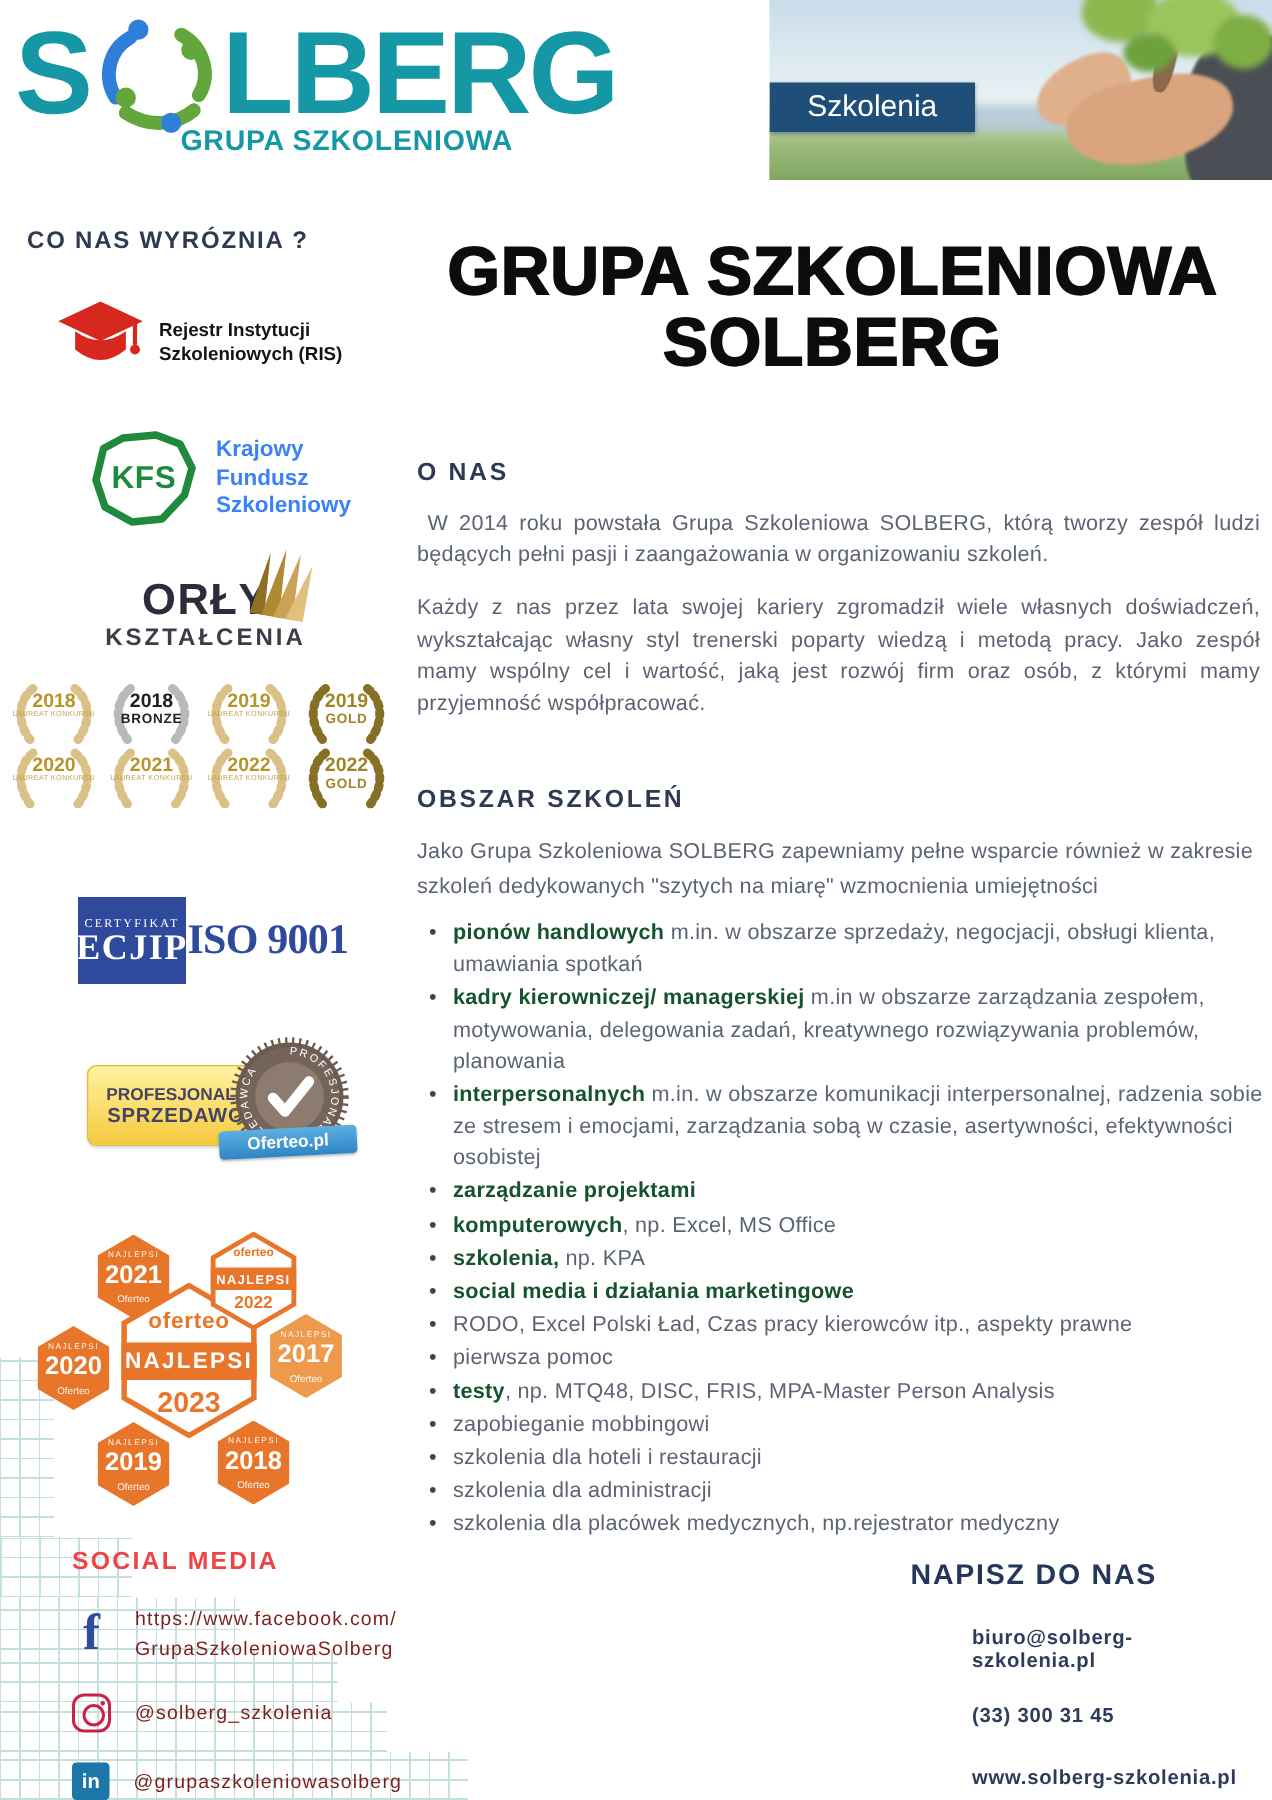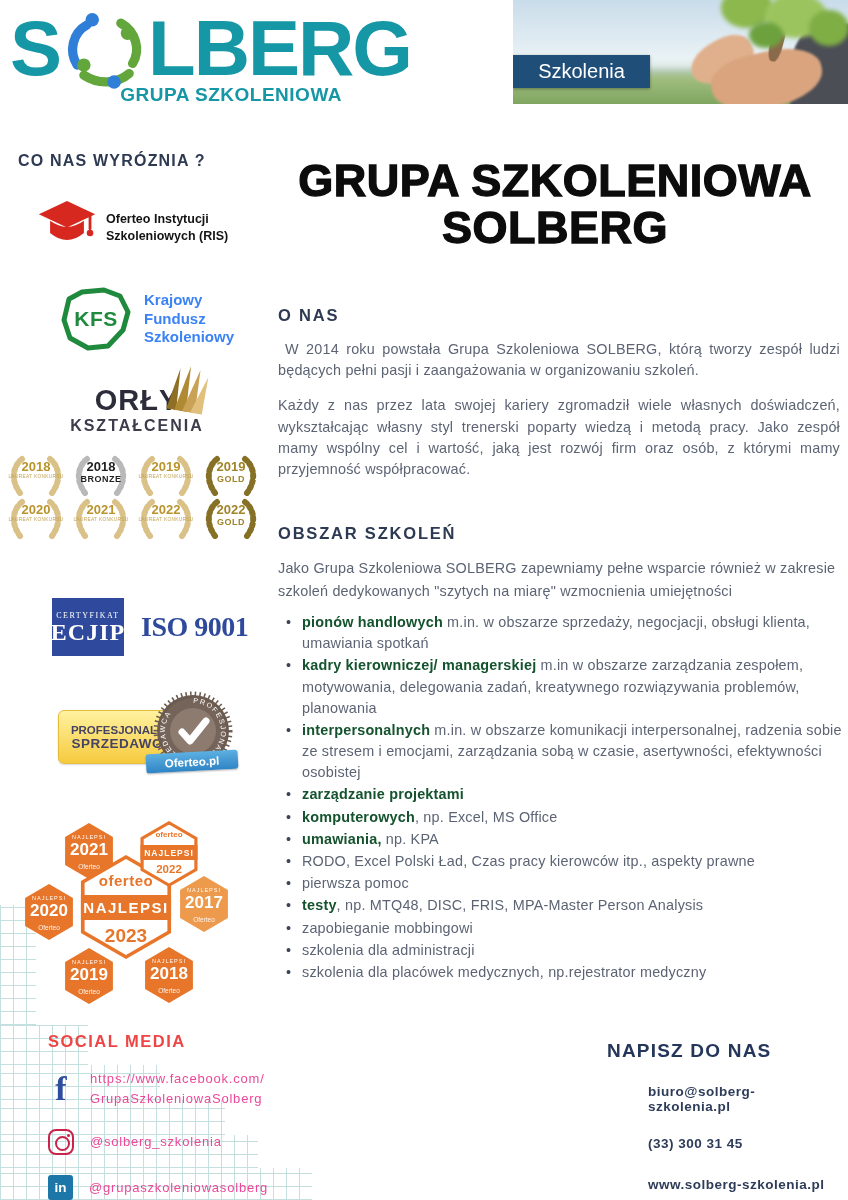--- a/index.html
+++ b/index.html
@@ -15,21 +15,21 @@
   .layer{position:absolute;z-index:2;}
 
   
   .logo{left:10px;top:6px;width:340px;}
   .logo-row{display:flex;align-items:center;}
   .logo-letter{font-size:78px;font-weight:700;color:#1697a6;letter-spacing:-2px;line-height:1;}
   .logo-mark{width:84px;height:84px;margin:0 2px;position:relative;top:2px;}
   .logo-tagline{color:#1697a6;font-weight:700;font-size:19px;letter-spacing:0.5px;text-align:right;margin:-6px 8px 0 0;}
 
   
-  .hero{left:513px;top:0;width:335px;height:104px;overflow:hidden;background:linear-gradient(180deg,#c9dcea 0%,#e9f2f5 55%,#d8e4da 78%,#b9cf9f 100%);}
+  .hero{left:513px;top:0;width:335px;height:120px;overflow:hidden;background:linear-gradient(180deg,#c9dcea 0%,#e9f2f5 55%,#d8e4da 78%,#b9cf9f 100%);}
   .hero .water{position:absolute;left:0;top:70px;width:220px;height:22px;background:#b9ccd8;filter:blur(3px);}
   .hero .grass{position:absolute;left:-10px;bottom:-12px;width:120%;height:44px;background:linear-gradient(180deg,#a9c386,#6f9b53);filter:blur(4px);}
   .hero .sleeve{position:absolute;right:-14px;top:24px;width:72px;height:110px;background:#4b4e55;border-radius:45% 0 0 30%;filter:blur(1px);}
   .hero .palm{position:absolute;left:198px;top:52px;width:112px;height:56px;background:#d9a47e;border-radius:48% 52% 60% 60%;transform:rotate(-12deg);filter:blur(1px);}
   .hero .fingers{position:absolute;left:176px;top:40px;width:66px;height:40px;background:#e0b08c;border-radius:60% 50% 50% 60%;transform:rotate(-28deg);filter:blur(1px);}
   .hero .trunk{position:absolute;left:258px;top:18px;width:13px;height:44px;background:#8a6a4a;border-radius:40%;transform:rotate(14deg);filter:blur(0.5px);}
   .hero .leaf{position:absolute;border-radius:50%;filter:blur(2px);}
   .hero-band{position:absolute;left:0;top:55px;width:137px;height:33px;background:#1f4e79;color:#fff;
      display:flex;align-items:center;justify-content:center;font-size:20px;box-shadow:0 1px 3px rgba(0,0,0,.35);z-index:3;}
 
@@ -58,21 +58,21 @@
   .laurel[data-tone="gold"]{color:#d9c188;}
   .laurel[data-tone="gold"] .year{color:#b9942c;}
   .laurel[data-tone="gold"] .sub{font-size:4.8px;color:#c2a457;letter-spacing:0.3px;}
   .laurel[data-tone="silver"]{color:#b9b9b9;}
   .laurel[data-tone="silver"] .year{color:#1f1f1f;}
   .laurel[data-tone="silver"] .sub{font-size:9px;font-weight:700;color:#1f1f1f;letter-spacing:0.5px;}
   .laurel[data-tone="darkgold"]{color:#857026;}
   .laurel[data-tone="darkgold"] .year{color:#a08428;}
   .laurel[data-tone="darkgold"] .sub{font-size:9px;font-weight:700;color:#a08428;letter-spacing:0.5px;}
 
-  .iso{left:52px;top:598px;display:flex;align-items:center;gap:17px;font-family:"Liberation Serif",serif;}
+  .iso{left:52px;top:598px;display:flex;align-items:center;gap:1px;font-family:"Liberation Serif",serif;}
   .iso-box{width:72px;height:58px;background:#2f4a9c;color:#fff;display:flex;flex-direction:column;align-items:center;justify-content:center;}
   .iso-cert{font-size:8px;letter-spacing:1.5px;}
   .iso-org{font-size:24px;font-weight:700;letter-spacing:1px;line-height:1;}
   .iso-standard{font-size:28px;font-weight:700;color:#2f4a9c;letter-spacing:-0.5px;}
 
   .seller{left:58px;top:690px;width:180px;height:96px;}
   .seller-plate{position:absolute;left:0;top:20px;width:128px;height:54px;border-radius:6px;
      background:linear-gradient(180deg,#fff2a0,#f6ca3e);border:1px solid #e3bd39;
      display:flex;flex-direction:column;align-items:center;justify-content:center;box-shadow:0 1px 2px rgba(0,0,0,.15);}
   .seller-l1{font-size:11.5px;font-weight:700;color:#474363;}
@@ -101,21 +101,21 @@
   .hex-mid-inner{position:absolute;inset:3.5px;background:#fff;}
   .hm-brand{position:relative;margin-top:9px;font-size:8px;font-weight:700;color:#e8762a;}
   .hm-band{position:absolute;left:0;right:0;top:24px;height:15px;background:#e8762a;color:#fff;
      font-size:8.5px;font-weight:700;letter-spacing:1px;display:flex;align-items:center;justify-content:center;}
   .hm-year{position:absolute;left:0;right:0;top:42px;font-size:11.5px;font-weight:700;color:#e8762a;}
 
   
   .social{left:48px;top:1032px;width:260px;}
   .social-heading{font-size:16.5px;font-weight:700;color:#ef4444;letter-spacing:1.5px;margin-bottom:18px;}
   .social-item{display:flex;align-items:center;gap:16px;margin-bottom:20px;}
-  .social-text{font-size:13px;color:#ec4899;letter-spacing:0.8px;line-height:1.55;}
+  .social-text{font-size:13px;color:#7f1d1d;letter-spacing:0.8px;line-height:1.55;}
   .fb-glyph{width:26px;font-size:34px;font-weight:700;color:#2d4e9e;line-height:0.9;text-align:center;font-family:"Liberation Serif",serif;}
   .ig-icon{width:26px;height:26px;border:2.5px solid #c9234a;border-radius:8px;position:relative;}
   .ig-icon::before{content:"";position:absolute;left:5px;top:5px;width:11px;height:11px;border:2.5px solid #c9234a;border-radius:50%;}
   .ig-icon::after{content:"";position:absolute;right:2.5px;top:2.5px;width:3px;height:3px;background:#c9234a;border-radius:50%;}
   .li-icon{width:25px;height:25px;background:#1c77a8;border-radius:3px;color:#fff;font-size:13.5px;font-weight:700;
      display:flex;align-items:center;justify-content:center;}
 
   
   .title{left:262px;top:158px;width:586px;text-align:center;color:#0c0c0c;font-weight:700;
      font-size:45px;line-height:1.04;letter-spacing:0.5px;-webkit-text-stroke:1.3px #0c0c0c;}
@@ -188,21 +188,21 @@
   <div class="layer ris">
     <span>
       <svg viewBox="0 0 66 58" width="62" height="55">
         <polygon points="33,3 63,17 33,31 3,17" fill="#d7281f"></polygon>
         <path d="M15,24 v13 q18,15 36,0 v-13 q-18,13 -36,0 z" fill="#d7281f"></path>
         <rect x="56" y="17" width="3" height="17" rx="1.5" fill="#d7281f"></rect>
         <circle cx="57.5" cy="37" r="3.5" fill="#d7281f"></circle>
       </svg>
     </span>
     <span class="ris-text">
-      <span>Oferteo Instytucji</span><br>
+      <span>Rejestr Instytucji</span><br>
       <span>Szkoleniowych (RIS)</span>
     </span>
   </div>
 
   <div class="layer kfs">
     <span class="kfs-shield">
       <svg viewBox="0 0 76 66" width="76" height="66">
         <path d="M24,6 L46,4 L62,10 L70,26 L65,44 L50,60 L30,62 L12,52 L6,34 L11,13 Z" fill="none" stroke="#1f8a3d" stroke-width="5" stroke-linejoin="round"></path>
       </svg>
       <span class="kfs-abbr">KFS</span>
@@ -414,25 +414,27 @@
 
   <div class="layer areas">
     <div class="section-heading">OBSZAR SZKOLEŃ</div>
     <div class="areas-intro">Jako Grupa Szkoleniowa SOLBERG zapewniamy pełne wsparcie również w zakresie szkoleń dedykowanych "szytych na miarę" wzmocnienia umiejętności</div>
     <ul>
       <li><span class="blead">pionów handlowych</span><span> m.in. w obszarze sprzedaży, negocjacji, obsługi klienta, umawiania spotkań</span></li>
       <li><span class="blead">kadry kierowniczej/ managerskiej</span><span> m.in w obszarze zarządzania zespołem, motywowania, delegowania zadań, kreatywnego rozwiązywania problemów, planowania</span></li>
       <li><span class="blead">interpersonalnych</span><span> m.in. w obszarze komunikacji interpersonalnej, radzenia sobie ze stresem i emocjami, zarządzania sobą w czasie, asertywności, efektywności osobistej</span></li>
       <li><span class="blead">zarządzanie projektami</span><span></span></li>
       <li><span class="blead">komputerowych</span><span>, np. Excel, MS Office</span></li>
-      <li><span class="blead">umawiania,</span><span> np. KPA</span></li>
+      <li><span class="blead">szkolenia,</span><span> np. KPA</span></li>
+      <li><span class="blead">social media i działania marketingowe</span><span></span></li>
       <li><span class="blead"></span><span>RODO, Excel Polski Ład, Czas pracy kierowców itp., aspekty prawne</span></li>
       <li><span class="blead"></span><span>pierwsza pomoc</span></li>
       <li><span class="blead">testy</span><span>, np. MTQ48, DISC, FRIS, MPA-Master Person Analysis</span></li>
       <li><span class="blead"></span><span>zapobieganie mobbingowi</span></li>
+      <li><span class="blead"></span><span>szkolenia dla hoteli i restauracji</span></li>
       <li><span class="blead"></span><span>szkolenia dla administracji</span></li>
       <li><span class="blead"></span><span>szkolenia dla placówek medycznych, np.rejestrator medyczny</span></li>
     </ul>
   </div>
 
   <div class="layer contact">
     <div class="contact-heading">NAPISZ DO NAS</div>
     <div class="contact-line">biuro@solberg-szkolenia.pl</div>
     <div class="contact-line">(33) 300 31 45</div>
     <div class="contact-line web">www.solberg-szkolenia.pl</div>

